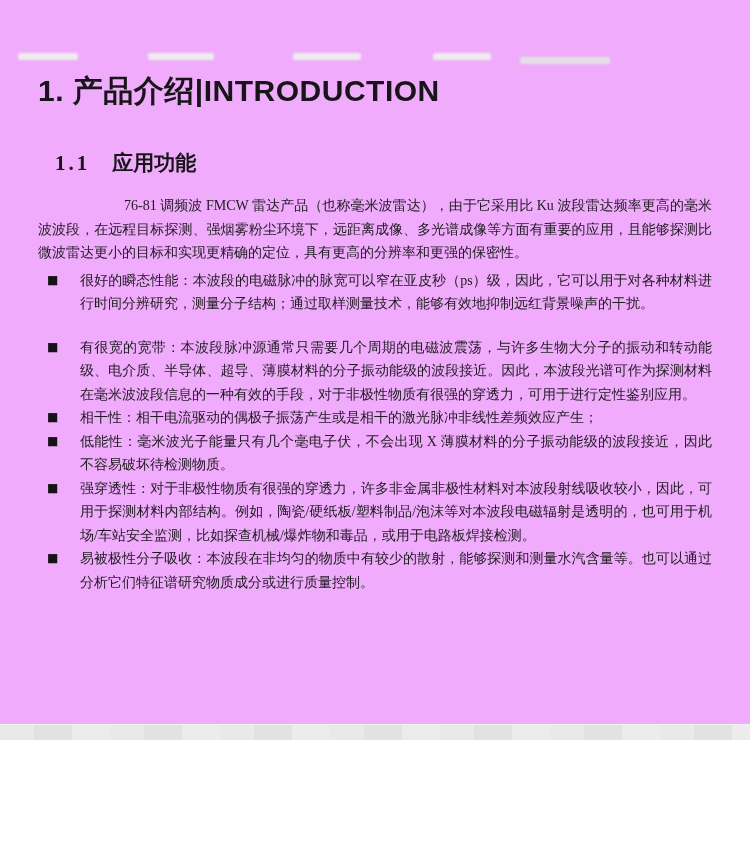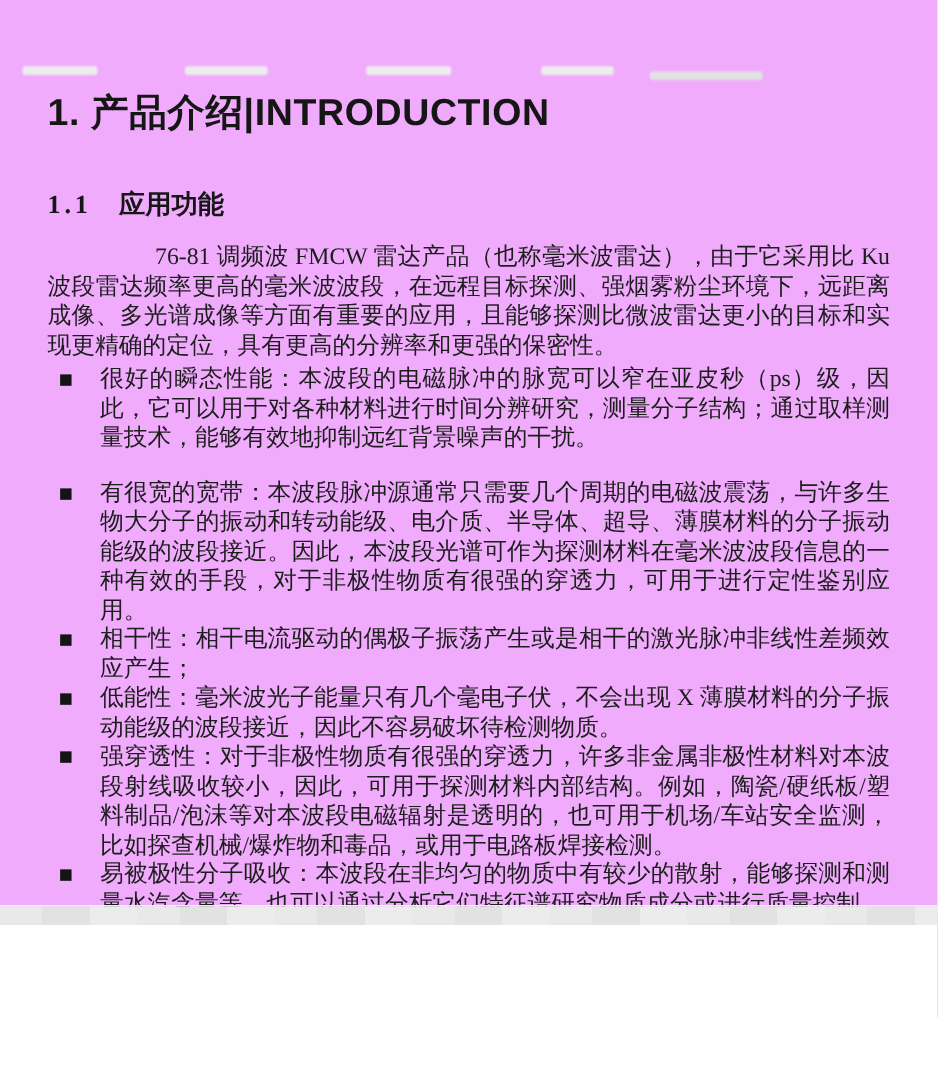--- a/index.html
+++ b/index.html
@@ -37,32 +37,32 @@
   h1.doc-title {
     margin: 74px 0 0 0;
     font-family: "Liberation Sans", "DejaVu Sans", sans-serif;
     font-weight: 700;
     font-size: 30px;
     line-height: 34px;
     letter-spacing: 0.5px;
     color: #161616;
   }
   h2.section-heading {
-    margin: 42px 0 0 0;
+    margin: 42px 0 0 17px;
     font-weight: 700;
     font-size: 21px;
     line-height: 27px;
     color: #161616;
   }
   h2.section-heading .sec-num {
     letter-spacing: 3px;
     margin-right: 22px;
   }
   p.body-par, .li-text {
-    font-size: 19px;
+    font-size: 14px;
     line-height: 23.5px;
     text-align: justify;
     color: #1d1d1d;
   }
   p.body-par { margin: 0; }
   p.par-intro {
     margin-top: 17px;
     text-indent: 86px;
   }
   p.par-what {

